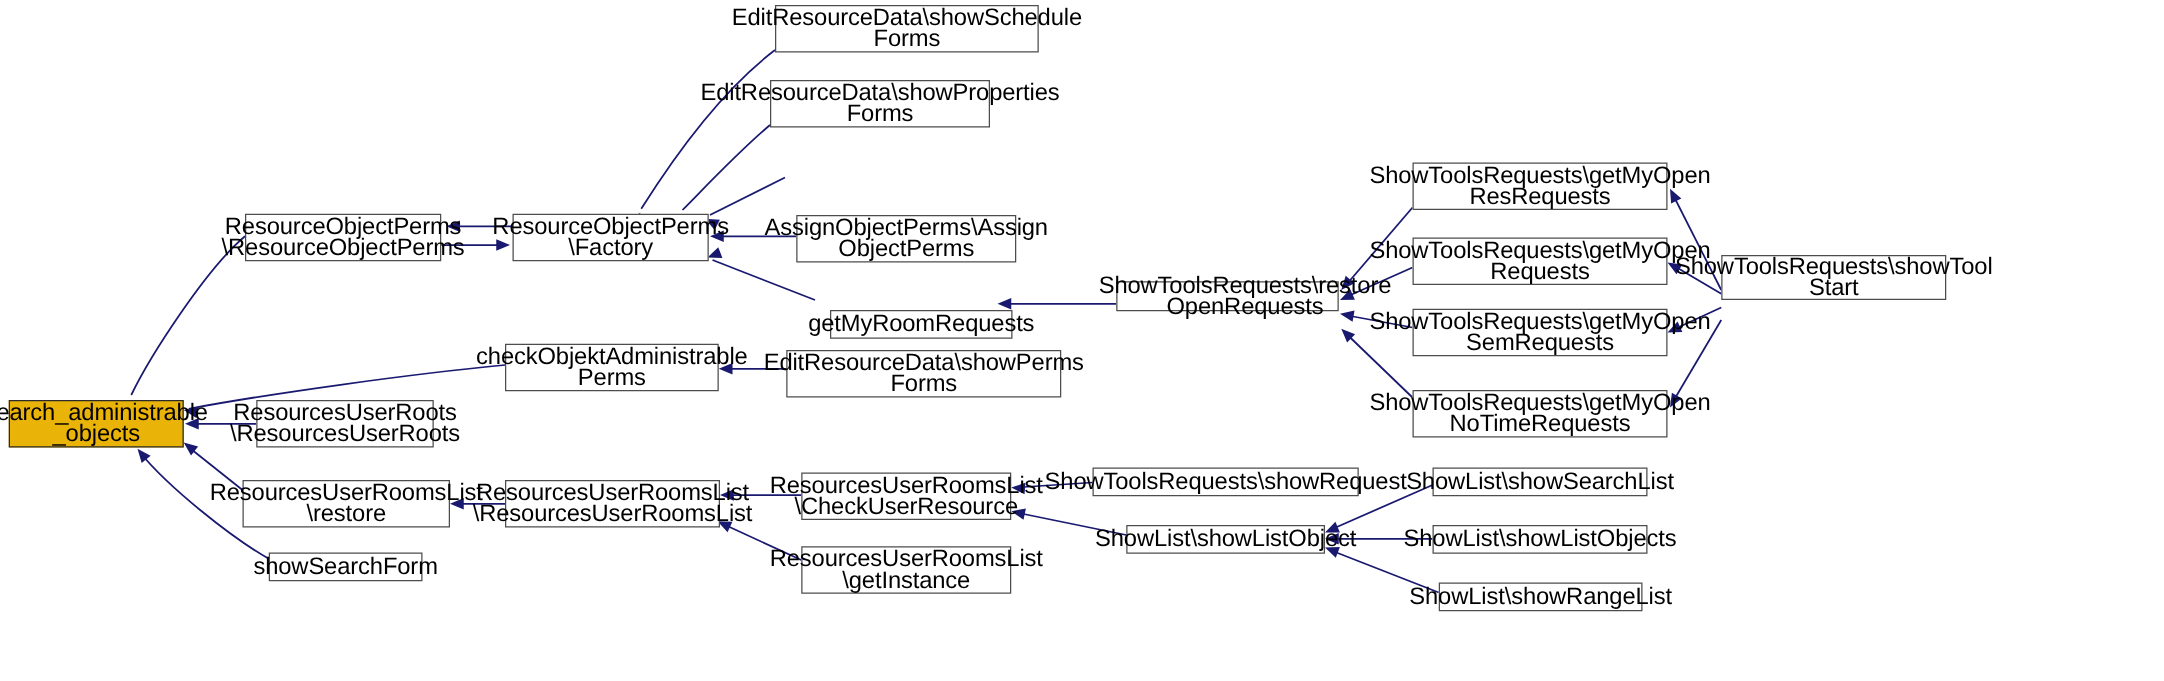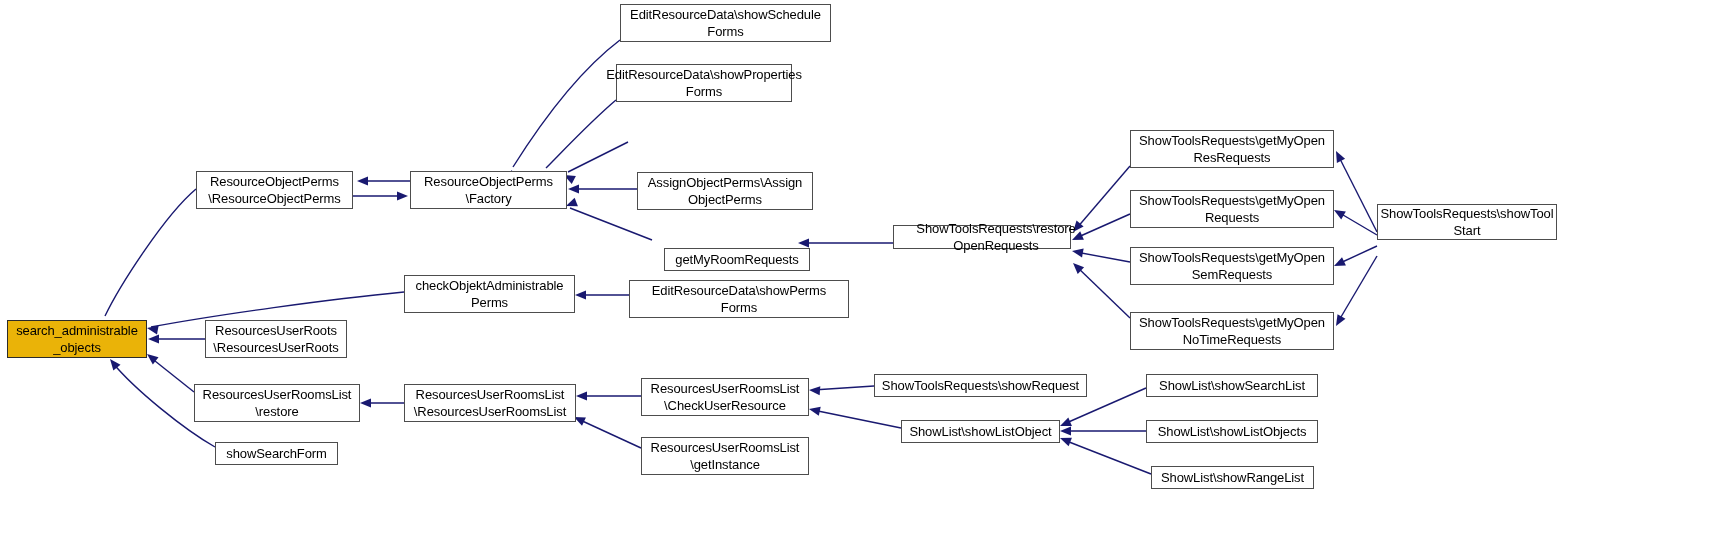--- a/index.html
+++ b/index.html
@@ -23,21 +23,21 @@
     width: 1731px;
     height: 545px;
     pointer-events: none;
   }
   .node {
     position: absolute;
     box-sizing: border-box;
     border: 1.3px solid #4d4d4d;
     background: #ffffff;
     color: #000000;
-    font-size: 13px;
+    font-size: 19px;
     line-height: 17px;
     text-align: center;
     display: flex;
     align-items: center;
     justify-content: center;
     white-space: pre-line;
     letter-spacing: -0.1px;
     z-index: 3;
   }
   .node.root {

